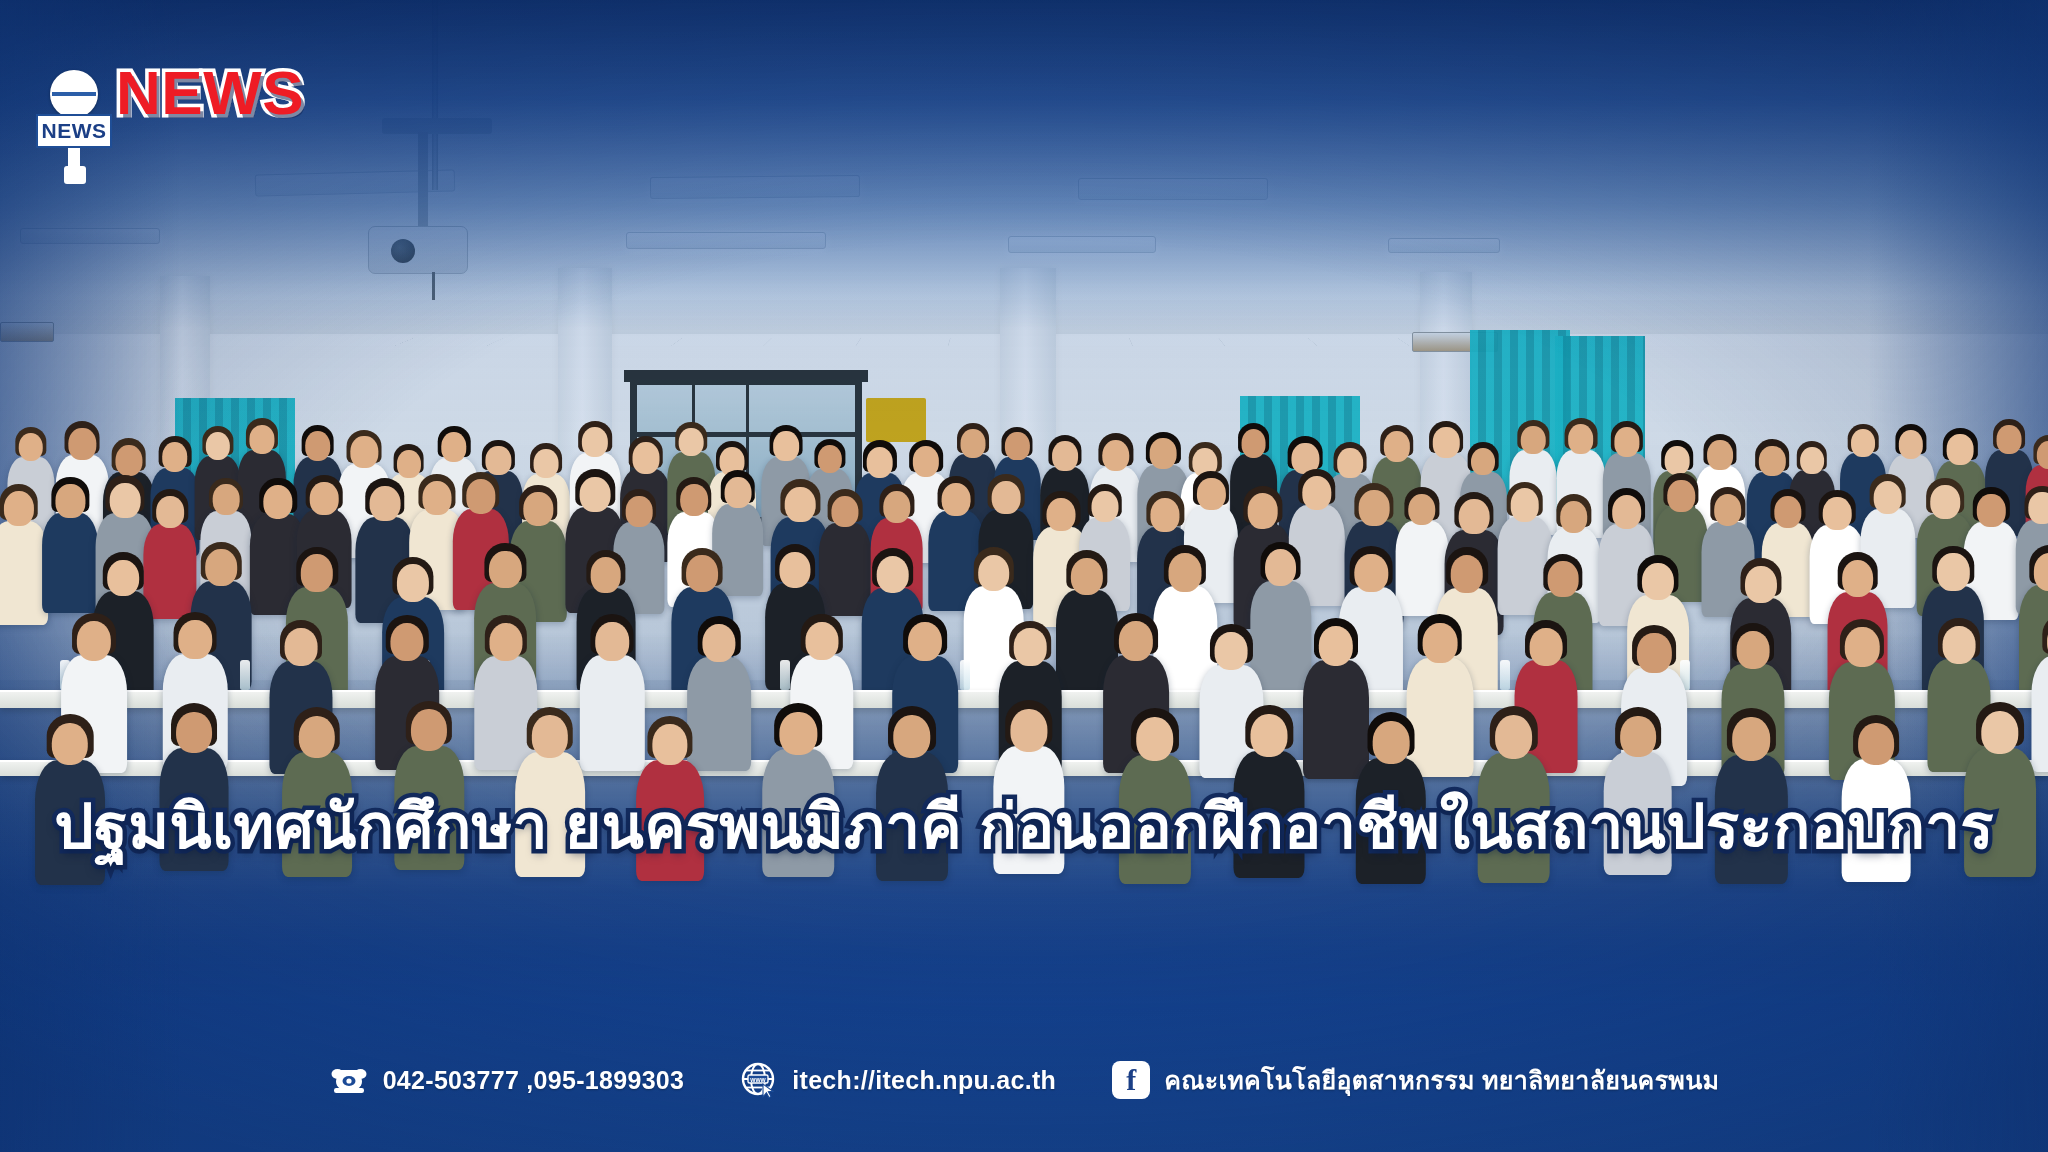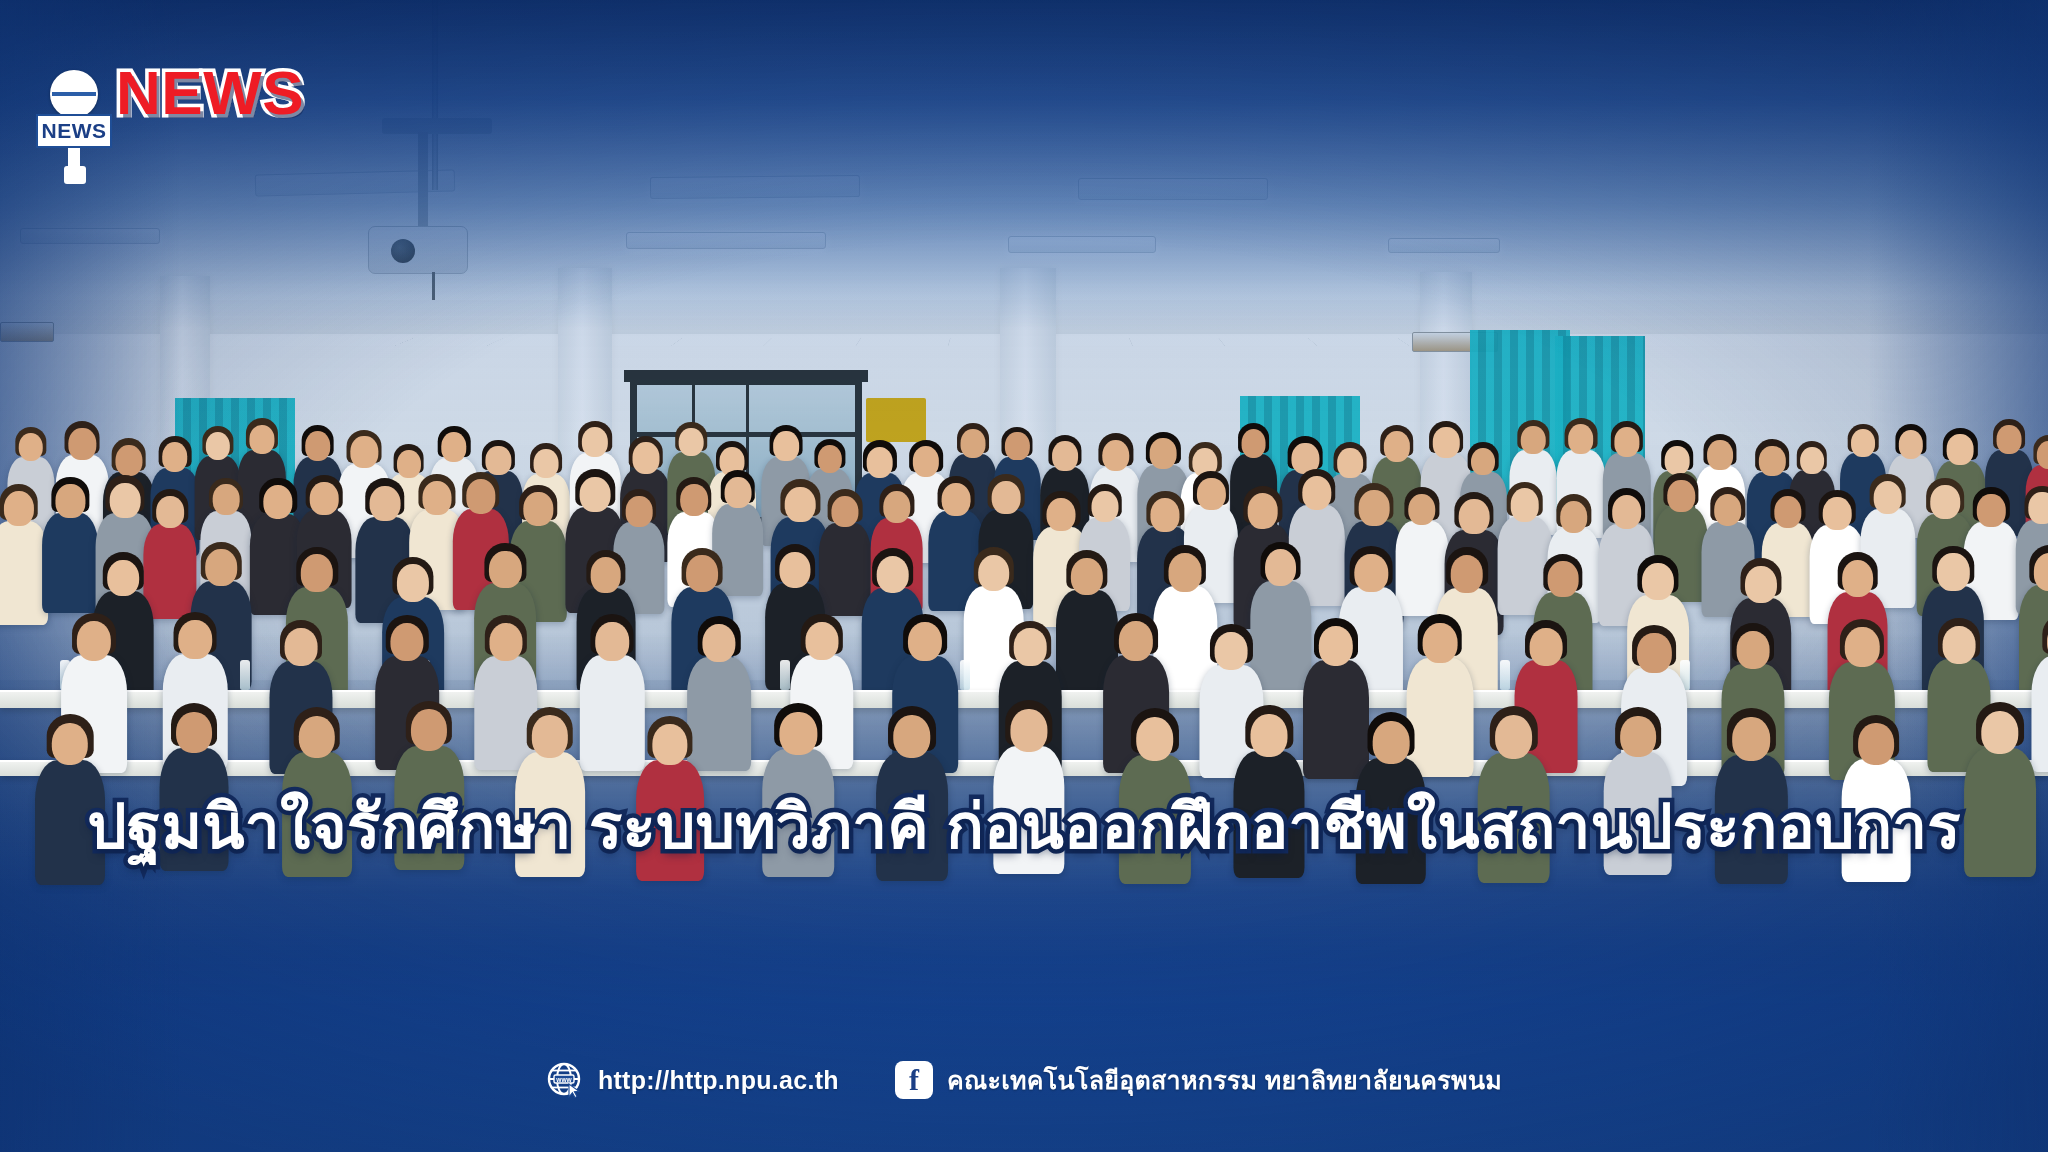--- a/index.html
+++ b/index.html
@@ -1116,38 +1116,50 @@
       <div class="mic-flag">
         <span>NEWS</span>
       </div>
     </div>
     <div class="logo-text">
       <div class="logo-news">NEWS</div>
     </div>
   </div>
 
   <div class="headline">
-    <div class="line1">ปฐมนิาใจรักศึกษา ระบบทวิภาคี ก่อนออกฝึกอาชีพในสถานประกอบการ</div>
+    <div class="line1">ปฐมนิเทศนักศึกษา ยนครพนมิภาคี ก่อนออกฝึกอาชีพในสถานประกอบการ</div>
   </div>
 
   <div class="footer">
 
+    <div class="fitem">
+      <svg class="ico" width="40" height="34" viewBox="0 0 40 34">
+        <ellipse cx="20" cy="18.5" rx="13" ry="10" fill="#fff"></ellipse>
+        <rect x="5" y="25" width="30" height="5" rx="2.2" fill="#fff"></rect>
+        <ellipse cx="20" cy="18" rx="6.5" ry="5" fill="#1b4a96"></ellipse>
+        <circle cx="20" cy="18" r="2.6" fill="#fff"></circle>
+        <ellipse cx="8.5" cy="11" rx="6" ry="5" fill="#fff"></ellipse>
+        <ellipse cx="31.5" cy="11" rx="6" ry="5" fill="#fff"></ellipse>
+        <rect x="8" y="7" width="24" height="4" rx="2" fill="#fff"></rect>
+      </svg>
+      <div class="ftext">042-503777 ,095-1899303</div>
+    </div>
 
     <div class="fitem">
       <svg class="ico" width="38" height="38" viewBox="0 0 38 38">
         <circle cx="18" cy="18" r="15" fill="none" stroke="#fff" stroke-width="2.4"></circle>
         <ellipse cx="18" cy="18" rx="7" ry="15" fill="none" stroke="#fff" stroke-width="2"></ellipse>
         <line x1="3" y1="18" x2="33" y2="18" stroke="#fff" stroke-width="2"></line>
         <line x1="6" y1="9.5" x2="30" y2="9.5" stroke="#fff" stroke-width="1.8"></line>
         <line x1="6" y1="26.5" x2="30" y2="26.5" stroke="#fff" stroke-width="1.8"></line>
         <rect x="8" y="14" width="20" height="8" rx="1.5" fill="#1b4a96" stroke="#fff" stroke-width="1.4"></rect>
         <text x="18" y="20.6" font-size="6.6" font-family="Liberation Sans, sans-serif" font-weight="bold" fill="#fff" text-anchor="middle">www</text>
         <path d="M23 23 L23 36 L26.4 31.8 L29 36.6 L31 35.4 L28.4 30.8 L33 30.4 Z" fill="#fff" stroke="#1b4a96" stroke-width="1.1"></path>
       </svg>
-      <div class="ftext">http://http.npu.ac.th</div>
+      <div class="ftext">itech://itech.npu.ac.th</div>
     </div>
 
     <div class="fitem">
       <div class="fb-badge">
         <span>f</span>
       </div>
       <div class="ftext">คณะเทคโนโลยีอุตสาหกรรม ทยาลิทยาลัยนครพนม</div>
     </div>
 
   </div>

